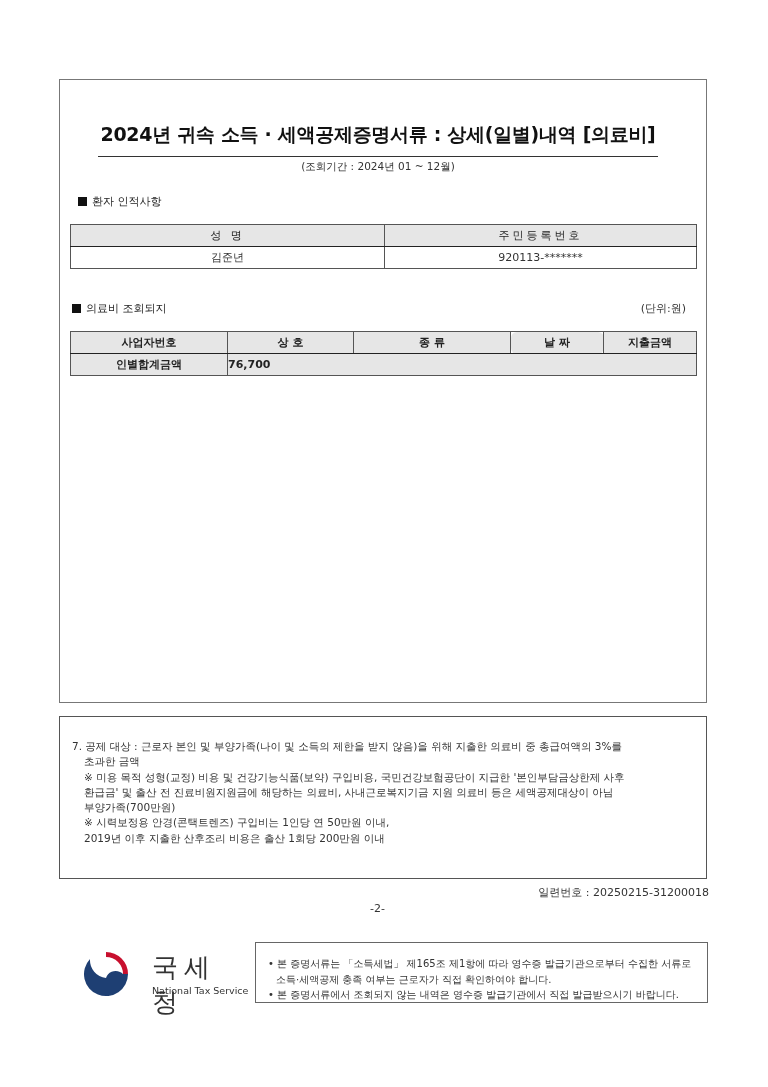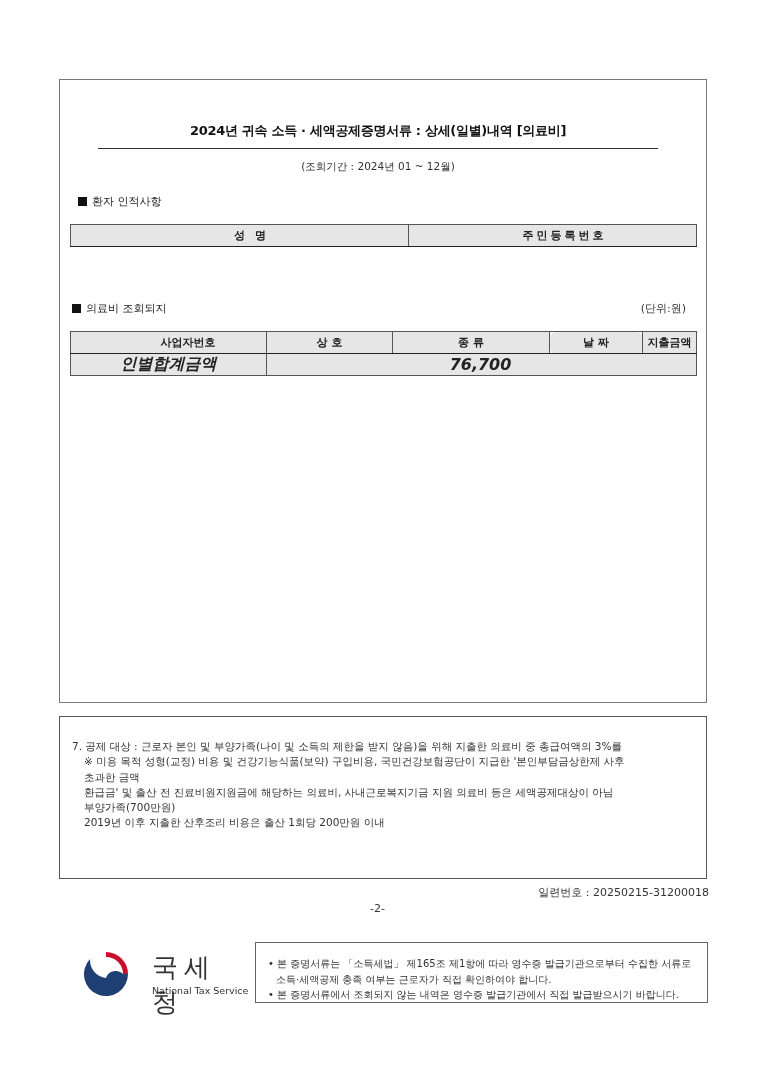--- a/index.html
+++ b/index.html
@@ -7,42 +7,42 @@
     width: 768px; height: 1087px; background: #ffffff; position: relative;
     font-family: "DejaVu Sans", "Liberation Sans", sans-serif; color: #222;
     overflow: hidden;
   }
   .frame {
     position: absolute; left: 59px; top: 79px; width: 648px; height: 624px;
     border: 1.5px solid #777; box-sizing: border-box;
   }
   .title {
     position: absolute; left: 38px; top: 42px; width: 560px; text-align: center;
-    font-size: 13px; font-weight: bold; color: #111; letter-spacing: -0.3px;
+    font-size: 19px; font-weight: bold; color: #111; letter-spacing: -0.3px;
     border-bottom: 1.5px solid #333; padding-bottom: 8px;
   }
   .period {
     position: absolute; left: 38px; top: 80px; width: 560px; text-align: center;
     font-size: 10.5px; color: #333;
   }
   .section-label {
     position: absolute; font-size: 11px; color: #222;
   }
   .section-label .sq { display: inline-block; width: 9px; height: 9px; background: #111; margin-right: 5px; vertical-align: -1px; }
   .unit { position: absolute; right: 20px; font-size: 11px; color: #333; margin-left: 24px; }
   table { border-collapse: collapse; position: absolute; }
   td, th { font-size: 11px; padding: 0; height: 21px; }
   .t1 { left: 10px; top: 144px; width: 627px; border: 1.5px solid #333; }
-  .t1 th { background: #e6e6e6; font-weight: bold; letter-spacing: 3px; border: 1px solid #555; border-bottom: 1.5px solid #222; padding-left: 24px; }
+  .t1 th { background: #e6e6e6; font-weight: normal; letter-spacing: 3px; border: 1px solid #555; border-bottom: 1.5px solid #222; }
   .t1 td { text-align: center; border: 1px solid #555; color: #333; }
   .t2 { left: 10px; top: 251px; width: 627px; border: 1.5px solid #333; }
   .t2 th { background: #e6e6e6; font-weight: bold; border: 1px solid #555; border-bottom: 1.5px solid #222; }
-  .t2 td { background: #e6e6e6; border: 1px solid #555; font-weight: bold; font-size: 16px; font-style: italic; }
+  .t2 td { background: #e6e6e6; border: 1px solid #555; font-weight: bold; font-size: 11px; }
   .t2 td.lbl { text-align: center; }
-  .t2 td.amt { text-align: center; padding-right: 2px; }
+  .t2 td.amt { text-align: left; padding-right: 2px; }
   .notes {
     position: absolute; left: 59px; top: 716px; width: 648px; height: 163px;
     border: 1.5px solid #555; box-sizing: border-box; padding: 22px 14px 0 12px;
     font-size: 10.5px; line-height: 15.3px; color: #333;
   }
   .notes p { margin: 0; }
   .notes .ind { padding-left: 12px; }
   .serial { position: absolute; right: 59px; top: 885px; font-size: 11px; color: #333; }
   .page-no { position: absolute; left: 370px; top: 902px; font-size: 11px; color: #333; }
   .logo { position: absolute; left: 80px; top: 948px; width: 160px; height: 54px; }
@@ -67,51 +67,56 @@
   <div class="section-label" style="left:18px; top:114px;">
     <span class="sq"></span><span>환자 인적사항</span>
   </div>
 
   <table class="t1">
     <tbody>
         <tr>
       <th style="width:313px;">성 명</th>
       <th>주민등록번호</th>
     </tr>
+    <tr>
+      <td>김준년</td>
+      <td>920113-*******</td>
+    </tr>
   </tbody>
     </table>
 
   <div class="section-label" style="left:12px; top:221px;">
     <span class="sq"></span><span>의료비 조회되지</span>
   </div>
   <div class="unit" style="top:221px;">(단위:원)</div>
 
   <table class="t2">
     <tbody>
         <tr>
-      <th style="width:156px;padding-left:39px;">사업자번호</th>
+      <th style="width:156px;">사업자번호</th>
       <th style="width:125px;">상 호</th>
       <th style="width:156px;">종 류</th>
       <th style="width:92px;border-radius:6px;">날 짜</th>
       <th>지출금액</th>
     </tr>
     <tr>
       <td class="lbl">인별합계금액</td>
       <td class="amt" colspan="4">76,700</td>
     </tr>
   </tbody>
     </table>
 </div>
 
 <div class="notes">
   <p>7. 공제 대상 : 근로자 본인 및 부양가족(나이 및 소득의 제한을 받지 않음)을 위해 지출한 의료비 중 총급여액의 3%를</p>
+  <p class="ind">초과한 금액</p>
   <p class="ind">※ 미용 목적 성형(교정) 비용 및 건강기능식품(보약) 구입비용, 국민건강보험공단이 지급한 '본인부담금상한제 사후</p>
-  <p class="ind">초과한 금액</p>
   <p class="ind">환급금' 및 출산 전 진료비원지원금에 해당하는 의료비, 사내근로복지기금 지원 의료비 등은 세액공제대상이 아님</p>
   <p class="ind">부양가족(700만원)</p>
+  <p class="ind">※ 시력보정용 안경(콘택트렌즈) 구입비는 1인당 연 50만원 이내,</p>
   <p class="ind">2019년 이후 지출한 산후조리 비용은 출산 1회당 200만원 이내</p>
 </div>
 
 <div class="serial">일련번호 : 20250215-31200018</div>
 <div class="page-no">-2-</div>
 
 <div class="logo">
   <svg class="emblem" viewBox="0 0 52 52">
     <path d="M26 4 A22 22 0 0 1 48 26 L43 26 A17 17 0 0 0 26 9 Z" fill="#c8102e"></path>
     <path d="M48 26 A22 22 0 1 1 10 11 A18 18 0 0 0 26 30 A10 10 0 0 1 40 24 A10 10 0 0 1 43 26 Z" fill="#1e3f73"></path>

